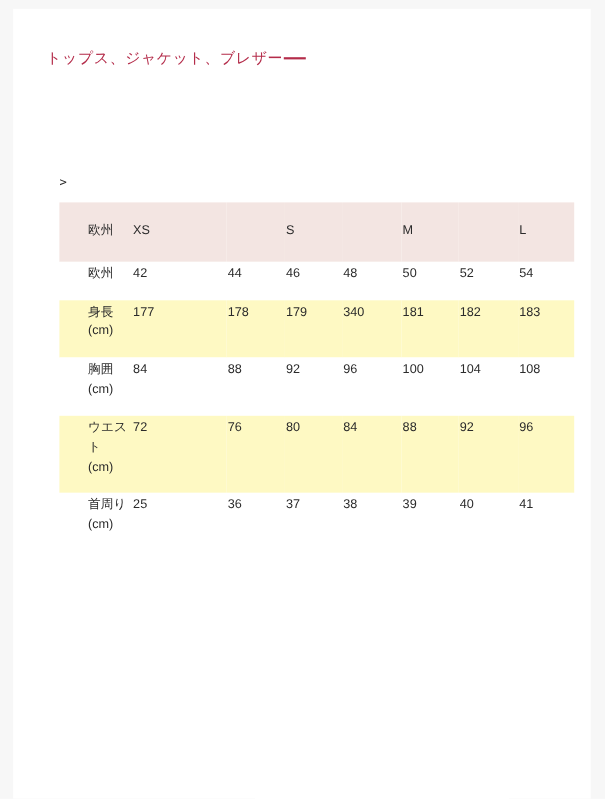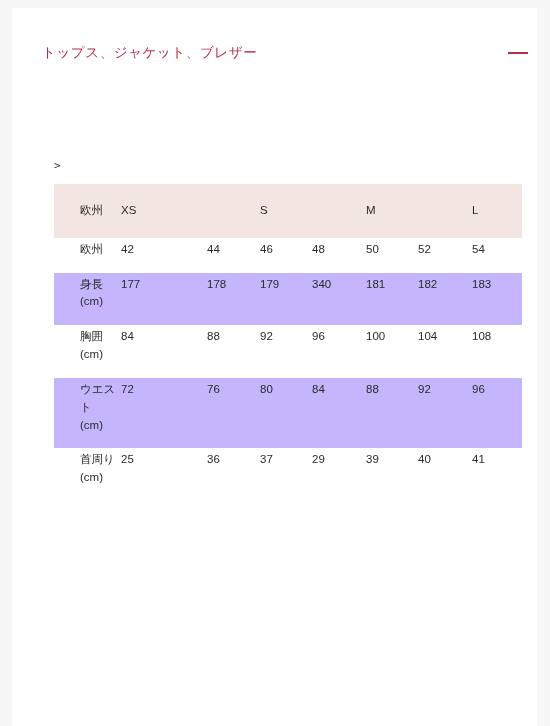--- a/index.html
+++ b/index.html
@@ -29,21 +29,21 @@
     background: #ffffff;
   }
   .accordion-header {
     position: absolute;
     left: 30px;
     top: 24px;
     width: 495px;
     height: 42px;
     display: flex;
     align-items: center;
-    justify-content: space-between;
+    justify-content: flex-start;
     cursor: pointer;
   }
   .accordion-title {
     font-size: 13.5px;
     color: #b42c4a;
     letter-spacing: 0.6px;
     line-height: 1.4;
     white-space: nowrap;
   }
   .minus-icon {
@@ -91,21 +91,21 @@
     border: none;
   }
   .size-table thead tr {
     background: #f3e5e2;
   }
   .size-table thead th {
     padding-top: 18px;
     padding-bottom: 18px;
   }
   .size-table tbody tr.shaded {
-    background: #c4b5fd;
+    background: #fef9c3;
   }
   .size-table tbody tr.plain {
     background: #ffffff;
   }
   col.c-label { width: 66px; }
   col.c-1 { width: 86px; }
   col.c-2 { width: 53px; }
   col.c-3 { width: 52px; }
   col.c-4 { width: 54px; }
   col.c-5 { width: 52px; }
@@ -198,21 +198,21 @@
             <td class="cell-val">84</td>
             <td class="cell-val">88</td>
             <td class="cell-val">92</td>
             <td class="cell-val">96</td>
           </tr>
           <tr class="plain">
             <td class="cell-label"><span>首周り</span><span class="label-unit">(cm)</span></td>
             <td class="cell-val">25</td>
             <td class="cell-val">36</td>
             <td class="cell-val">37</td>
-            <td class="cell-val">29</td>
+            <td class="cell-val">38</td>
             <td class="cell-val">39</td>
             <td class="cell-val">40</td>
             <td class="cell-val">41</td>
           </tr>
         </tbody>
     </table>
 
   </div>
 </div>
 

